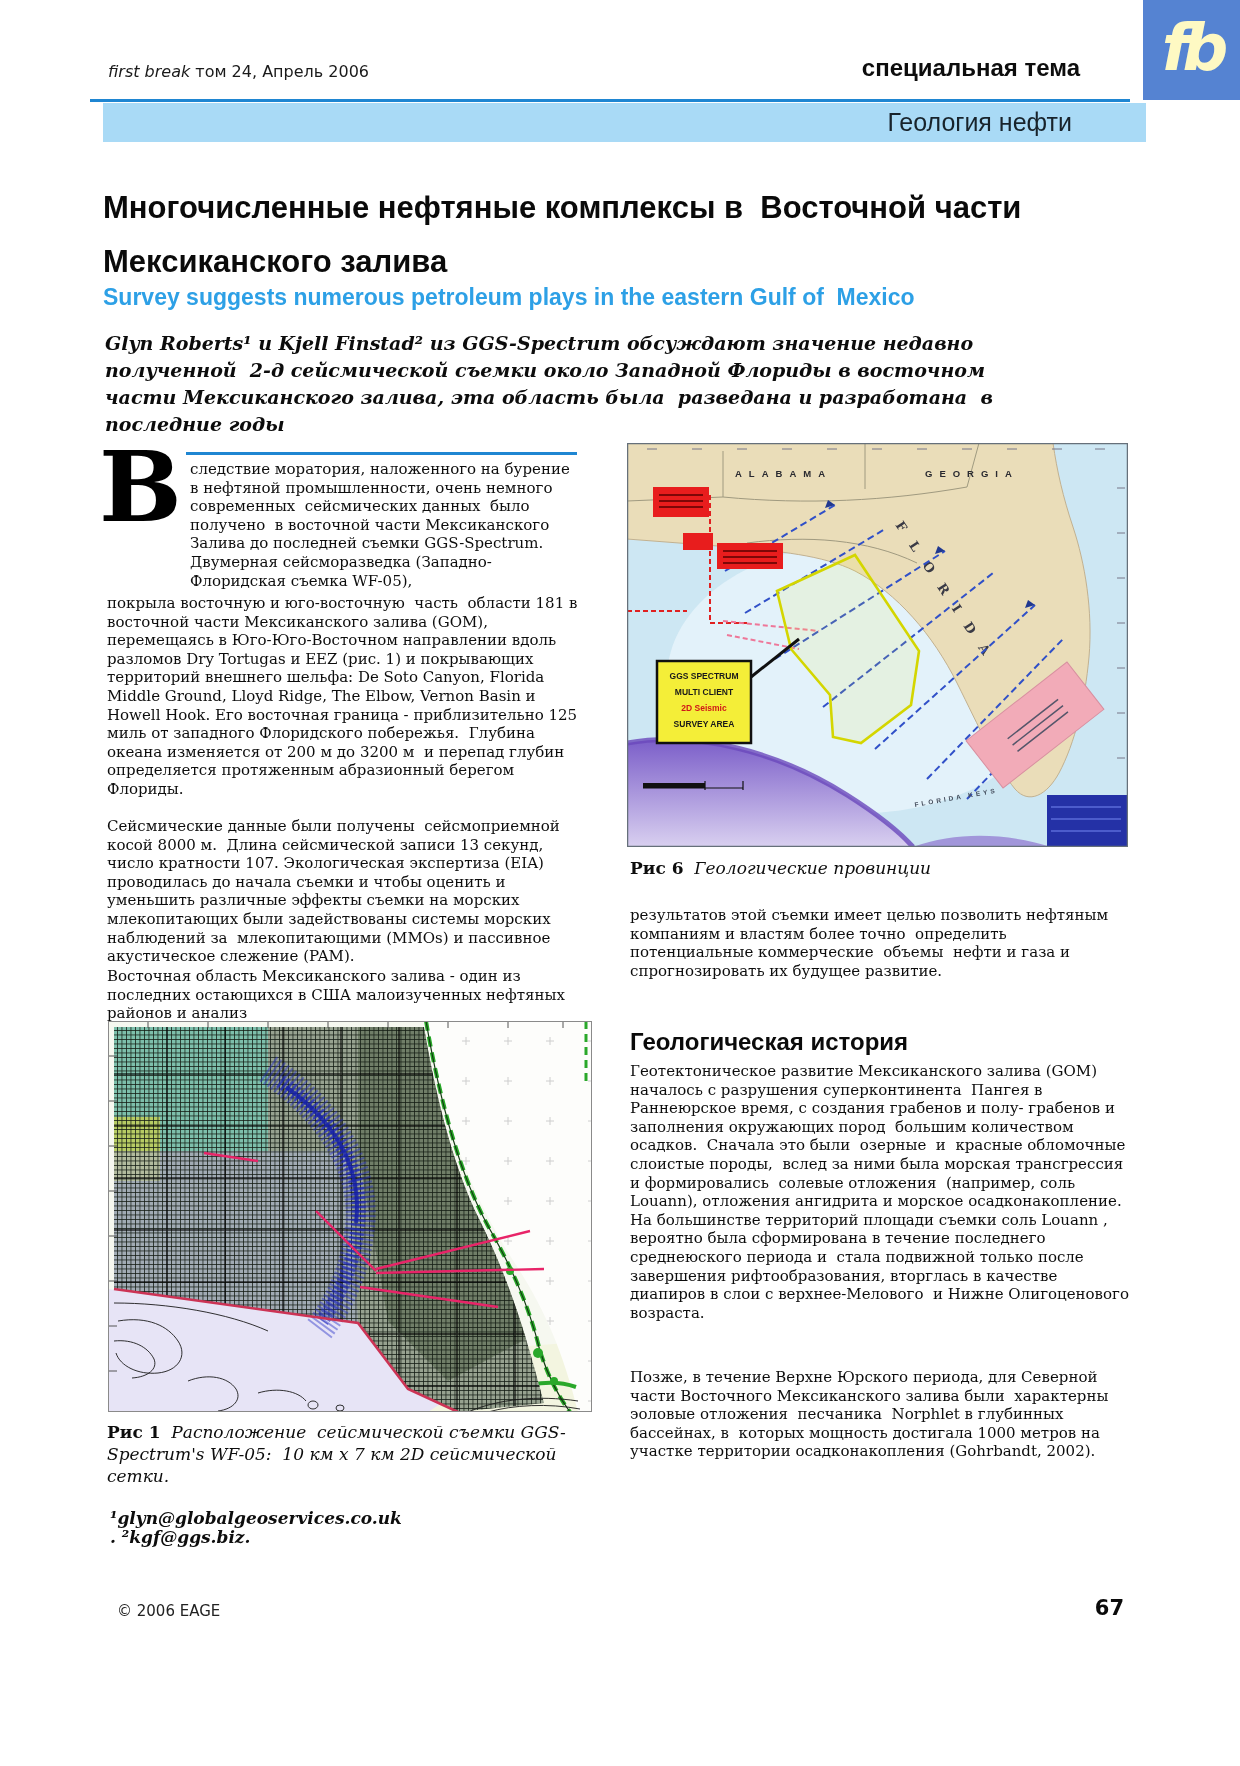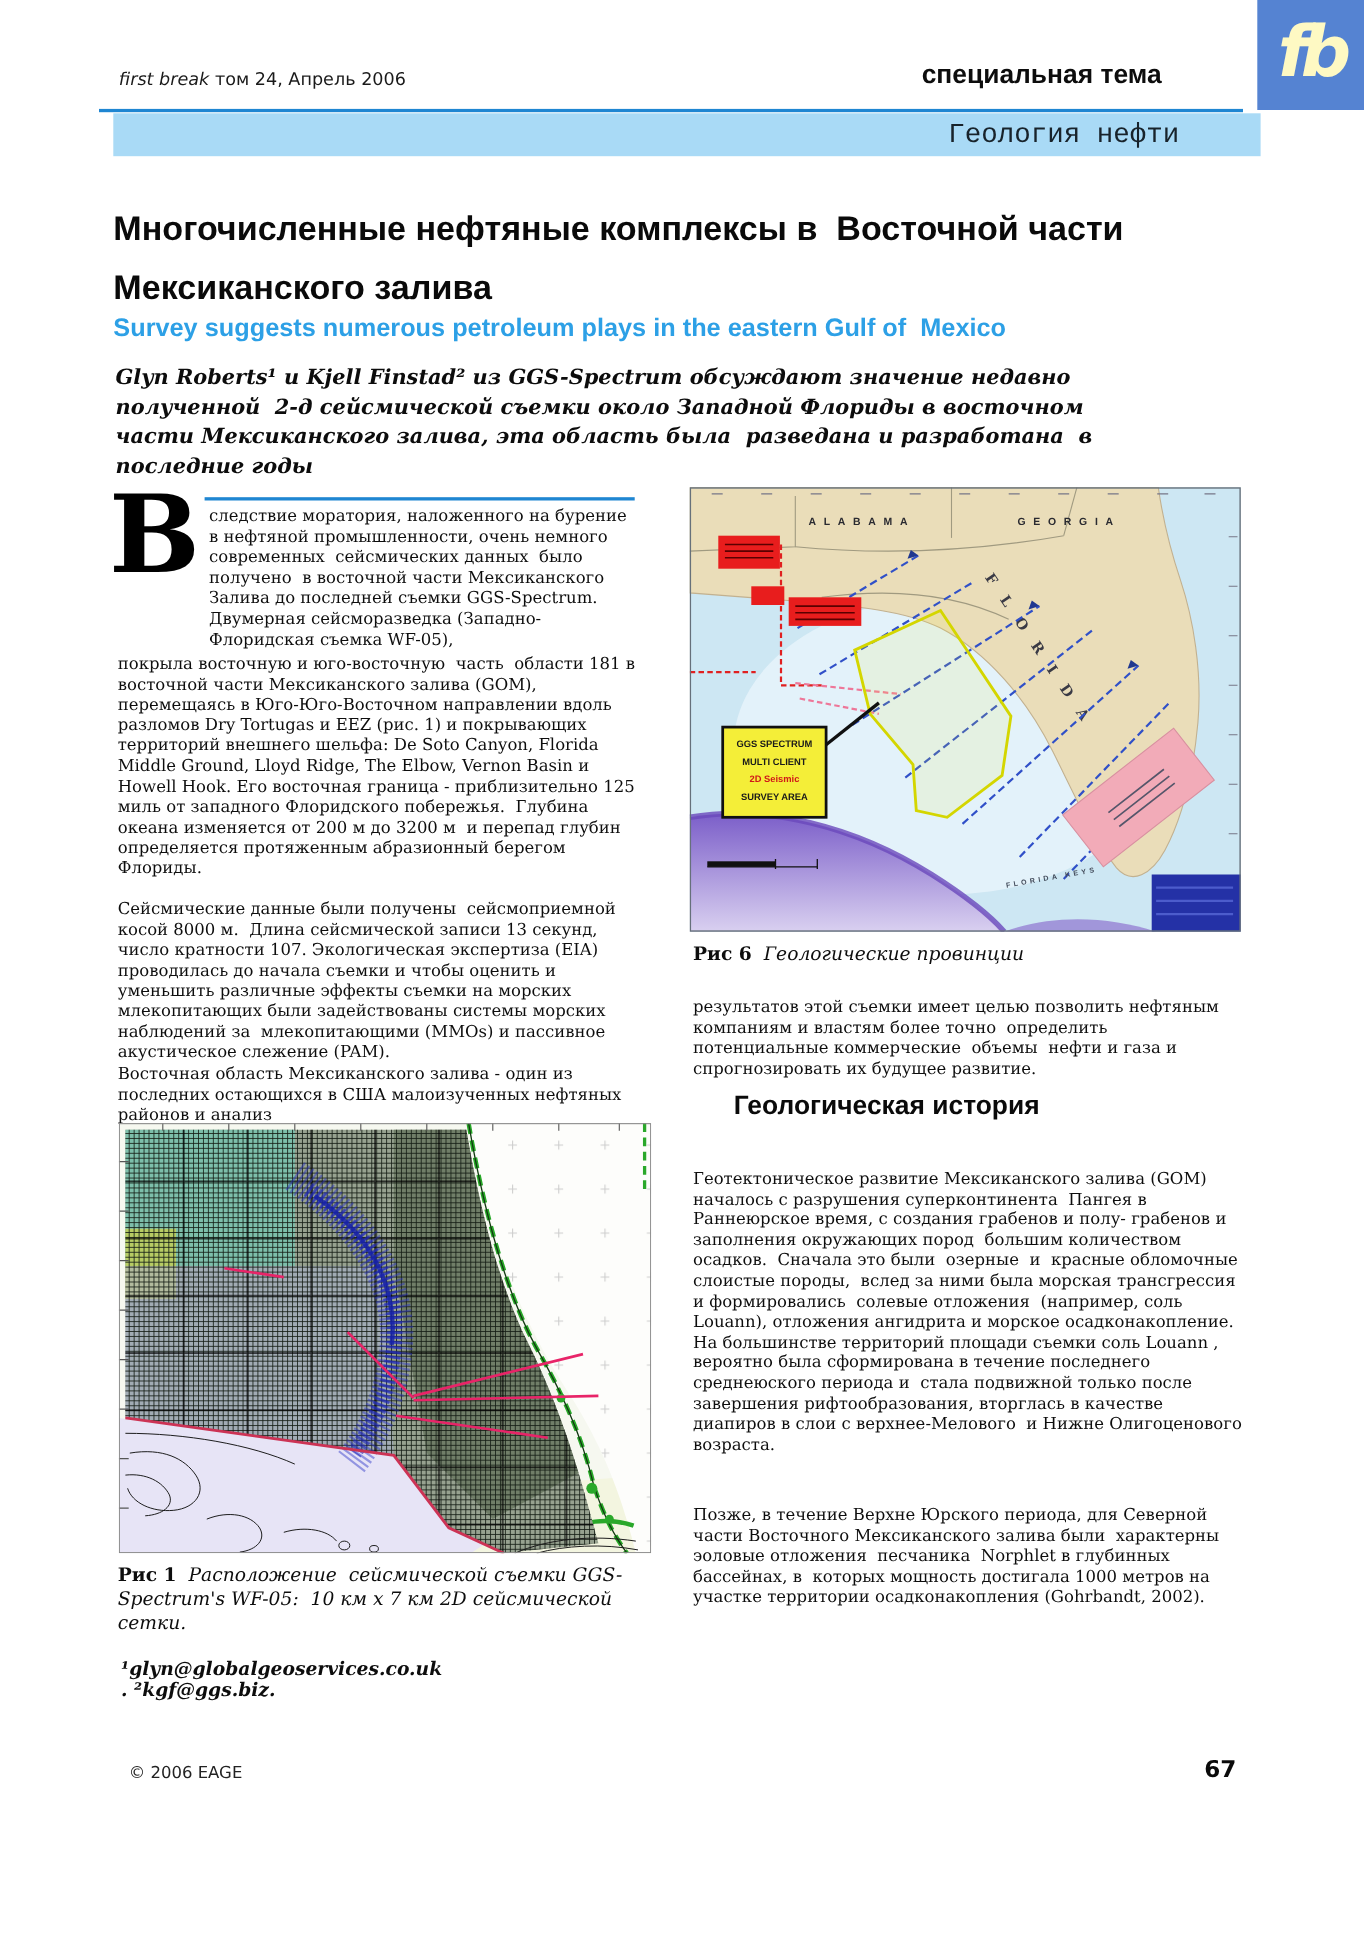--- a/index.html
+++ b/index.html
@@ -5,24 +5,24 @@
   html,body { margin:0; padding:0; background:#ffffff; }
   .page {
     position:relative; width:1240px; height:1766px; background:#ffffff;
     font-family:"DejaVu Serif", serif; color:#111; overflow:hidden;
   }
   .txt { white-space:pre-wrap; }
 
   
   .hdr-meta { position:absolute; left:108px; top:62px; font-family:"DejaVu Sans",sans-serif; font-size:16px; color:#1a1a1a; }
   .hdr-meta .jrnl { font-style:italic; }
-  .hdr-section { position:absolute; right:184px; top:54px; font-family:"Liberation Sans",sans-serif; font-weight:bold; font-size:24px; color:#0d0d0d; }
+  .hdr-section { position:absolute; right:160px; top:54px; font-family:"Liberation Sans",sans-serif; font-weight:bold; font-size:24px; color:#0d0d0d; }
   .rule-top { position:absolute; left:90px; top:99px; width:1040px; height:3px; background:#1f86d2; }
   .band { position:absolute; left:103px; top:103px; width:1043px; height:39px; background:#a9daf6; }
-  .band-label { position:absolute; right:74px; top:5px; font-family:Liberation Mono, monospace; font-size:25px; color:#18232b; }
+  .band-label { position:absolute; right:74px; top:5px; font-family:Liberation Sans, sans-serif; font-size:25px; color:#18232b; }
   .logo { position:absolute; left:1143px; top:0; width:97px; height:100px; background:#5583d2;
           color:#fef9c3; font-family:"DejaVu Sans",sans-serif; font-style:italic; font-weight:bold;
           font-size:64px; text-align:center; line-height:96px; letter-spacing:-7px; }
 
   
   .title-l1 { position:absolute; left:103px; top:190px; width:1000px; font-family:"Liberation Sans",sans-serif; font-weight:700; font-size:31px; color:#0a0a0a; }
   .title-l2 { position:absolute; left:103px; top:244px; width:1000px; font-family:"Liberation Sans",sans-serif; font-weight:700; font-size:31px; color:#0a0a0a; }
   .subtitle { position:absolute; left:103px; top:284px; width:1000px; font-family:"Liberation Sans",sans-serif; font-weight:700; font-size:23px; color:#2da0e6; }
   .byline { position:absolute; left:105px; top:330px; width:962px; font-weight:bold; font-size:19px; line-height:27px; color:#0c0c0c;font-style:italic; }
 
@@ -38,21 +38,21 @@
   .fig1 { position:absolute; left:108px; top:1021px; width:484px; height:391px; }
   .fig1cap { position:absolute; left:107px; top:1421px; width:480px; font-size:17px; line-height:22px; color:#0d0d0d; }
   .figlabel { font-weight:bold; font-style:normal; }
   .figcap-it { font-style:italic; }
   .emails { position:absolute; left:110px; top:1492px; font-weight:bold; font-style:italic; font-size:17px; line-height:19px; color:#0d0d0d;margin-top:17px; }
 
   
   .fig2 { position:absolute; left:627px; top:443px; width:501px; height:404px; }
   .fig2cap { position:absolute; left:630px; top:858px; width:498px; font-size:17px; color:#0d0d0d; }
   .rp1 { position:absolute; left:630px; top:906px; width:500px; }
-  .rhead { position:absolute; left:630px; top:992px; font-family:"Liberation Sans",sans-serif; font-weight:bold; font-size:24px; color:#0a0a0a;margin-left:37px; }
+  .rhead { position:absolute; left:630px; top:1028px; font-family:"Liberation Sans",sans-serif; font-weight:bold; font-size:24px; color:#0a0a0a; }
   .rp2 { position:absolute; left:630px; top:1062px; width:502px; }
   .rp3 { position:absolute; left:630px; top:1368px; width:502px; }
 
   
   .foot-copy { position:absolute; left:117px; top:1602px; font-family:"DejaVu Sans",sans-serif; font-size:15px; color:#222; }
   .foot-page { position:absolute; right:116px; top:1596px; font-family:"DejaVu Sans",sans-serif; font-weight:bold; font-size:21px; color:#0a0a0a; }
 
   svg { display:block; }
 </style>
 </head>

